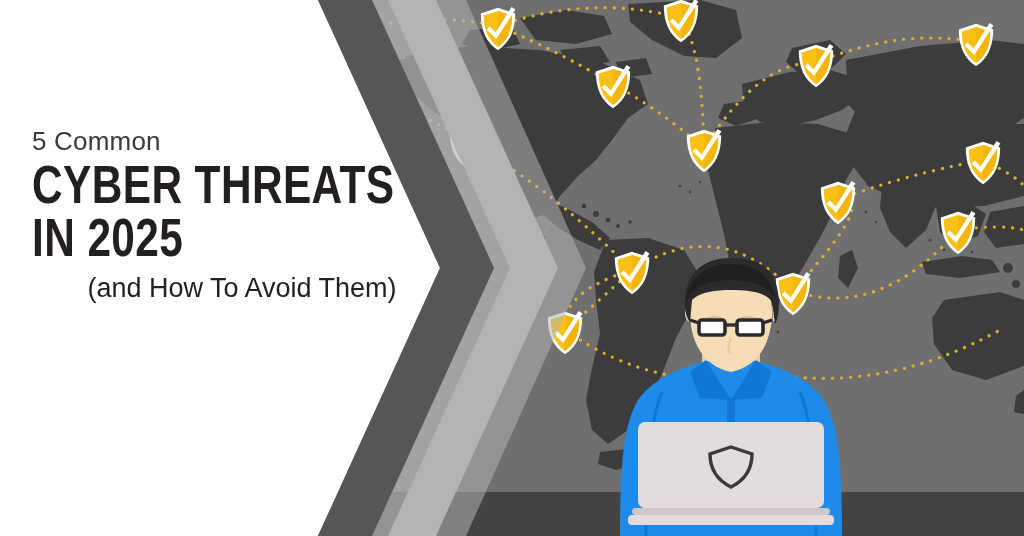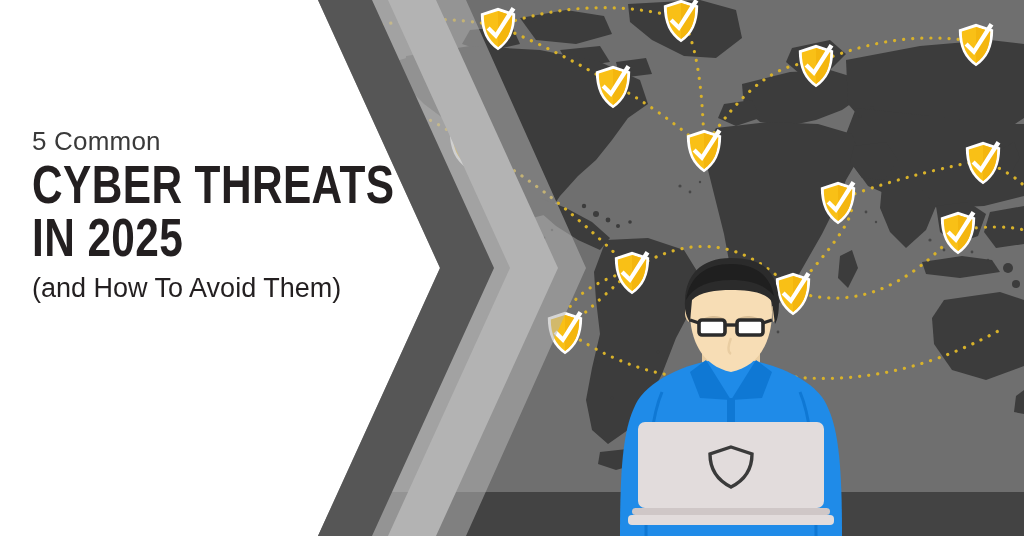--- a/index.html
+++ b/index.html
@@ -17,21 +17,21 @@
   .head-line{
     font-family:"Liberation Sans Narrow","Liberation Sans",sans-serif;
     font-weight:700;color:#231f20;
     font-size:52px;line-height:.96;letter-spacing:.5px;
     margin:0;
     transform:scaleX(.80);transform-origin:left center;
     white-space:nowrap;
   }
   #head1{font-size:53px;margin-top:4px;}
   #head2{font-size:53px;margin-top:2px;}
-  #subline{font-size:27px;color:#231f20;margin:10px 0 0 0;line-height:1.05;font-weight:400;}
+  #subline{font-size:27px;color:#231f20;margin:10px 0 0 0;line-height:1.05;font-weight:400;text-align:center;}
 
   .person-svg{position:absolute;left:0;top:0;}
 </style>
 </head>
 <body>
 
 <div id="banner">
 
   <svg class="map-svg" width="1024" height="536" viewBox="0 0 1024 536" xmlns="http://www.w3.org/2000/svg">
     <defs>

